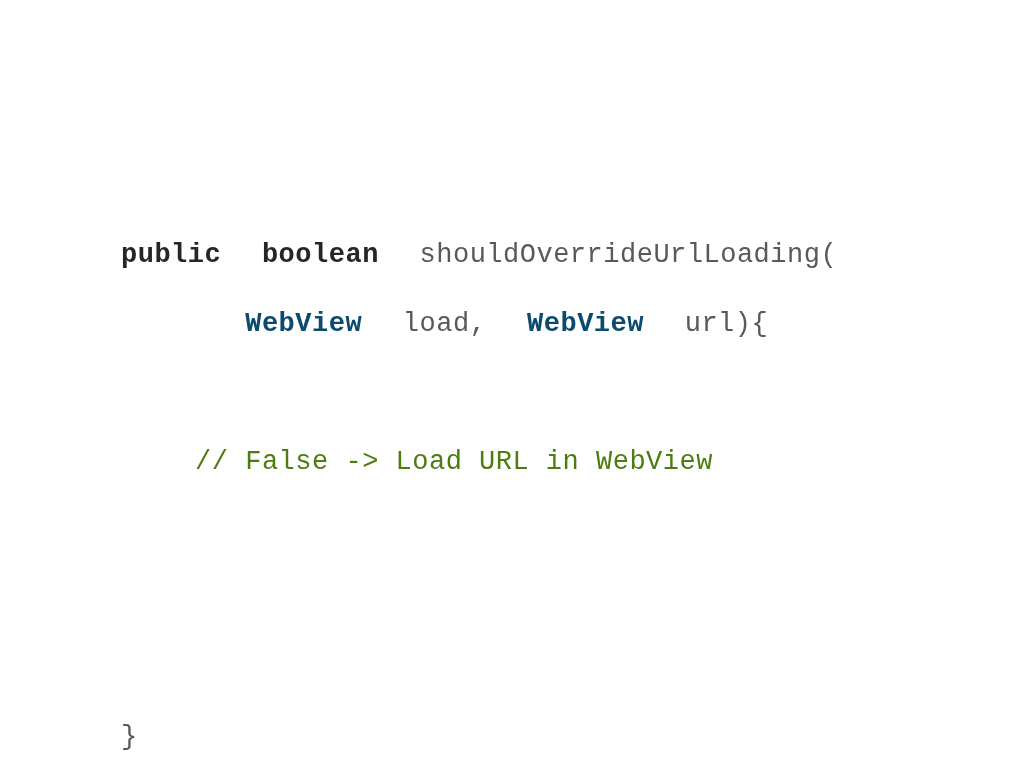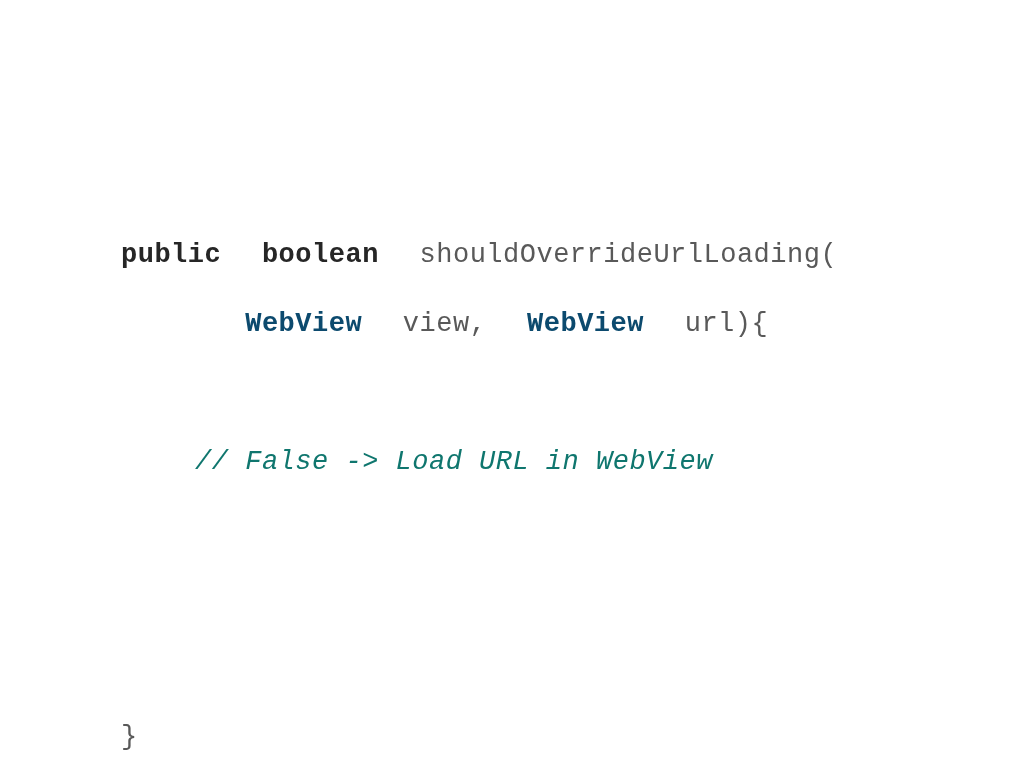--- a/index.html
+++ b/index.html
@@ -31,32 +31,31 @@
       color: #262626;
     }
     .type {
       font-weight: bold;
       color: #0c4a6e;
     }
     .ident {
       color: #595959;
     }
     .comment {
-      color: #0f766e;
-      font-style: italic;
+      color: #4d7c0f;
     }
     .brace {
       color: #595959;
     }
   </style>
 </head>
 <body>
 
 <div class="code-container">
   <div class="code-line"><span class="kw">public</span> <span class="kw">boolean</span><span class="ident"> shouldOverrideUrlLoading(</span></div>
-  <div class="code-line"><span>      </span><span class="type">WebView</span><span class="ident"> view, </span><span class="type">WebView</span><span class="ident"> url){</span></div>
+  <div class="code-line"><span>      </span><span class="type">WebView</span><span class="ident"> load, </span><span class="type">WebView</span><span class="ident"> url){</span></div>
   <div class="code-line">&nbsp;</div>
   <div class="code-line"><span>   </span><span class="comment">// False -&gt; Load URL in WebView</span></div>
   <div class="code-line"><span>   </span></div>
   <div class="code-line">&nbsp;</div>
   <div class="code-line">&nbsp;</div>
   <div class="code-line"><span class="brace">}</span></div>
 </div>
 
 </body></html>

